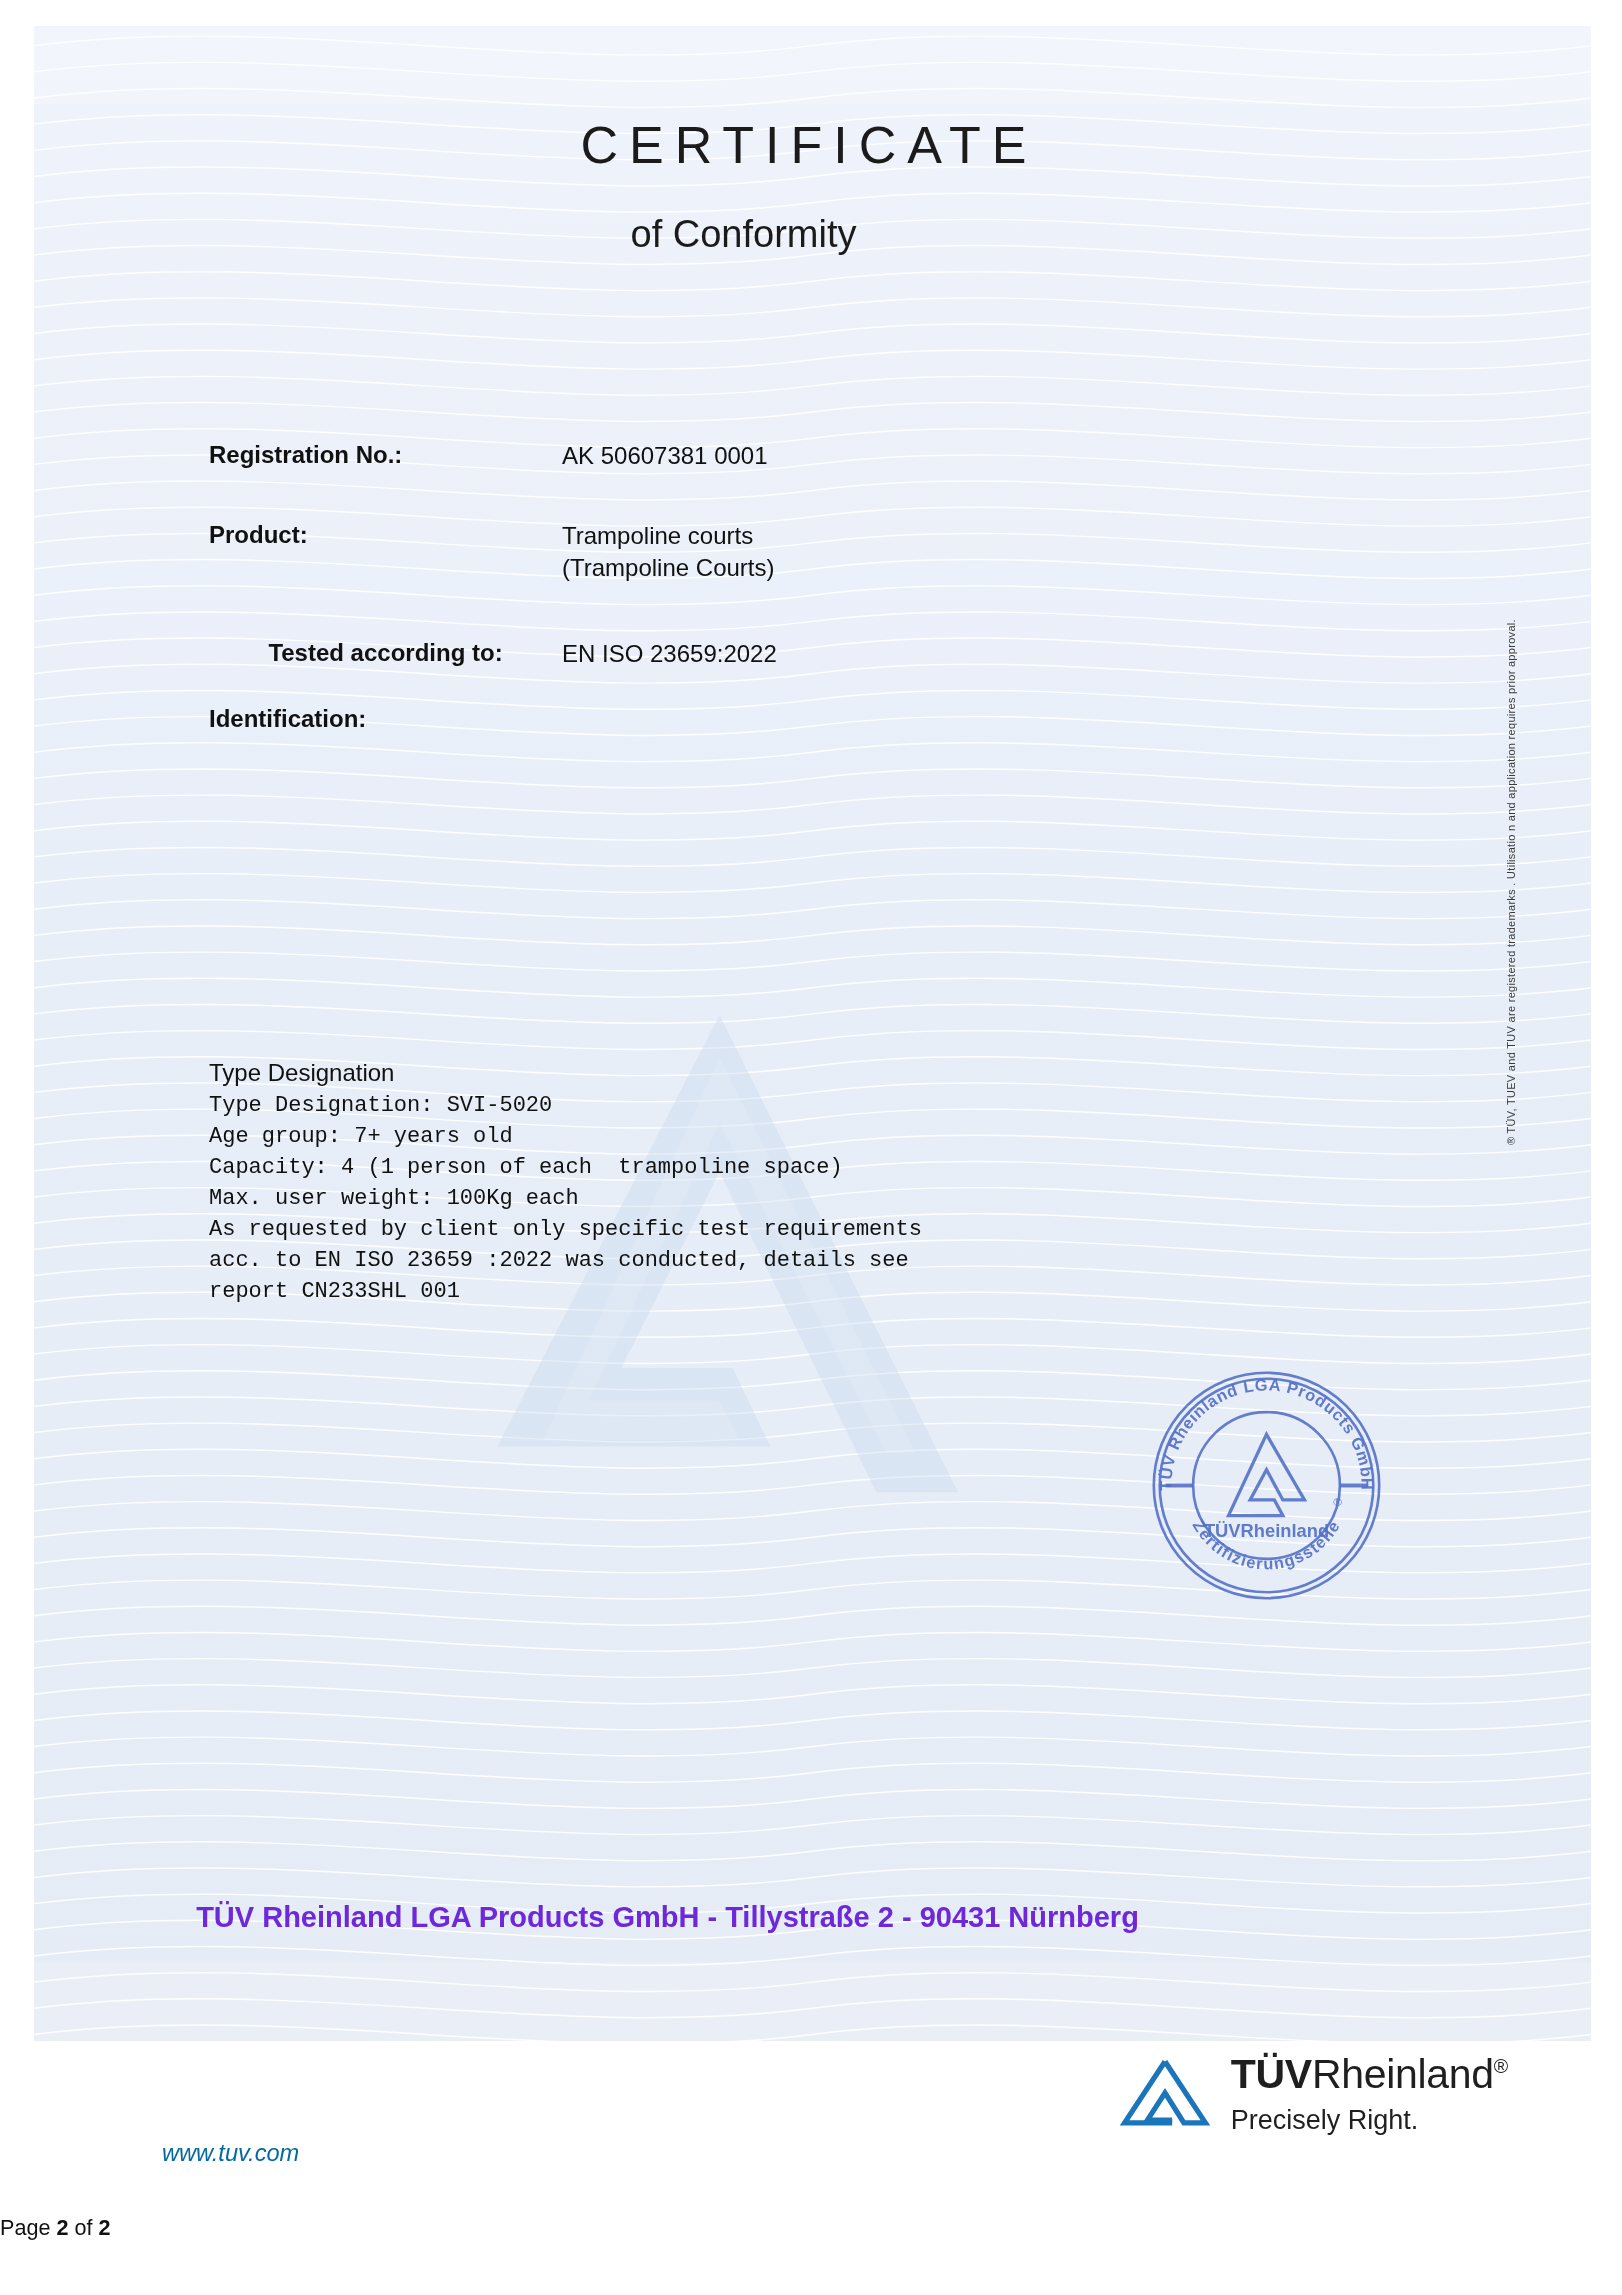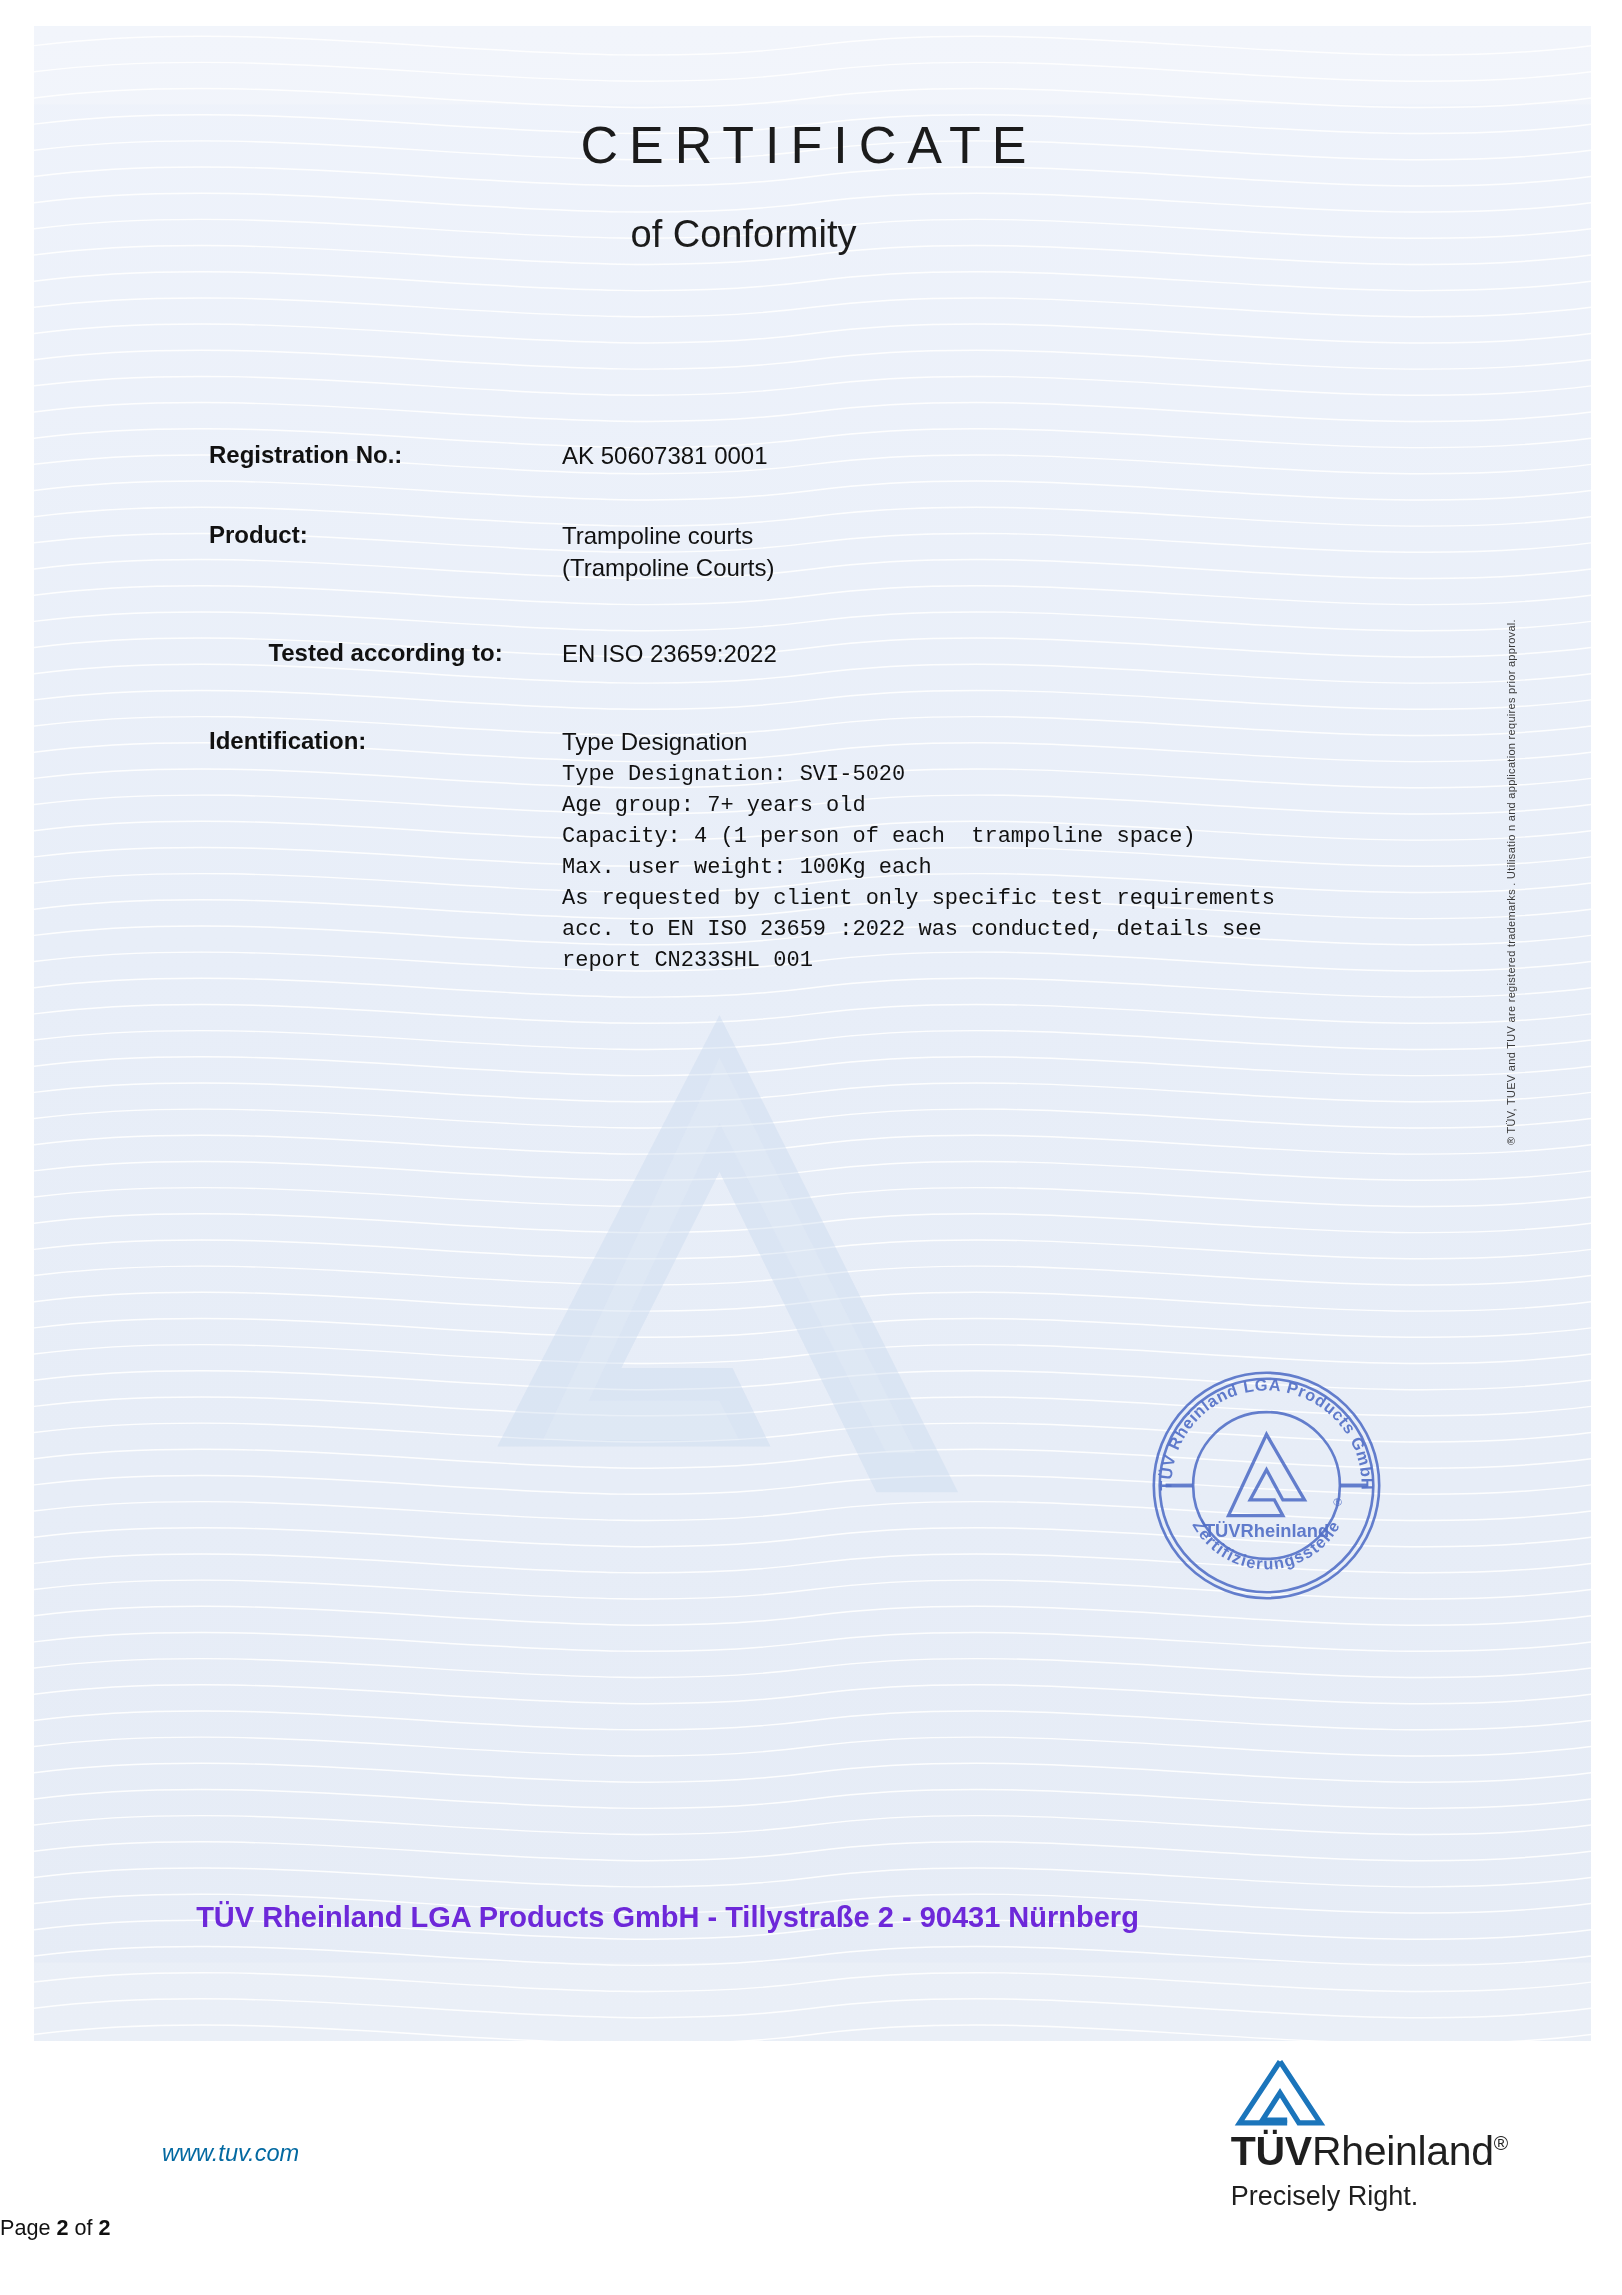--- a/index.html
+++ b/index.html
@@ -67,21 +67,21 @@
     left: 209px;
     top: 440px;
     width: 1178px;
   }
   .row {
     display: flex;
     align-items: flex-start;
   }
   .row.gap-a { margin-top: 48px; }
   .row.gap-b { margin-top: 54px; text-align: center; }
-  .row.gap-c { margin-top: 56px; }
+  .row.gap-c { margin-top: 34px; flex-direction: column; }
   .label {
     width: 353px;
     flex: 0 0 353px;
     font-size: 24px;
     font-weight: bold;
     color: #111111;
     line-height: 29px;
   }
   .value {
     font-size: 24px;
@@ -141,21 +141,20 @@
     font-size: 23.6px;
     color: #0369a1;
     font-style: italic;
   }
   .logo {
     position: absolute;
     right: 115px;
     top: 2051px;
     display: flex;
     align-items: flex-start;
-    flex-direction: column;
   }
   .logo-mark {
     width: 98px;
     height: 73px;
     margin-right: 17px;
     margin-top: 3.9px;
   }
   .logo-text {
     display: block;
   }

